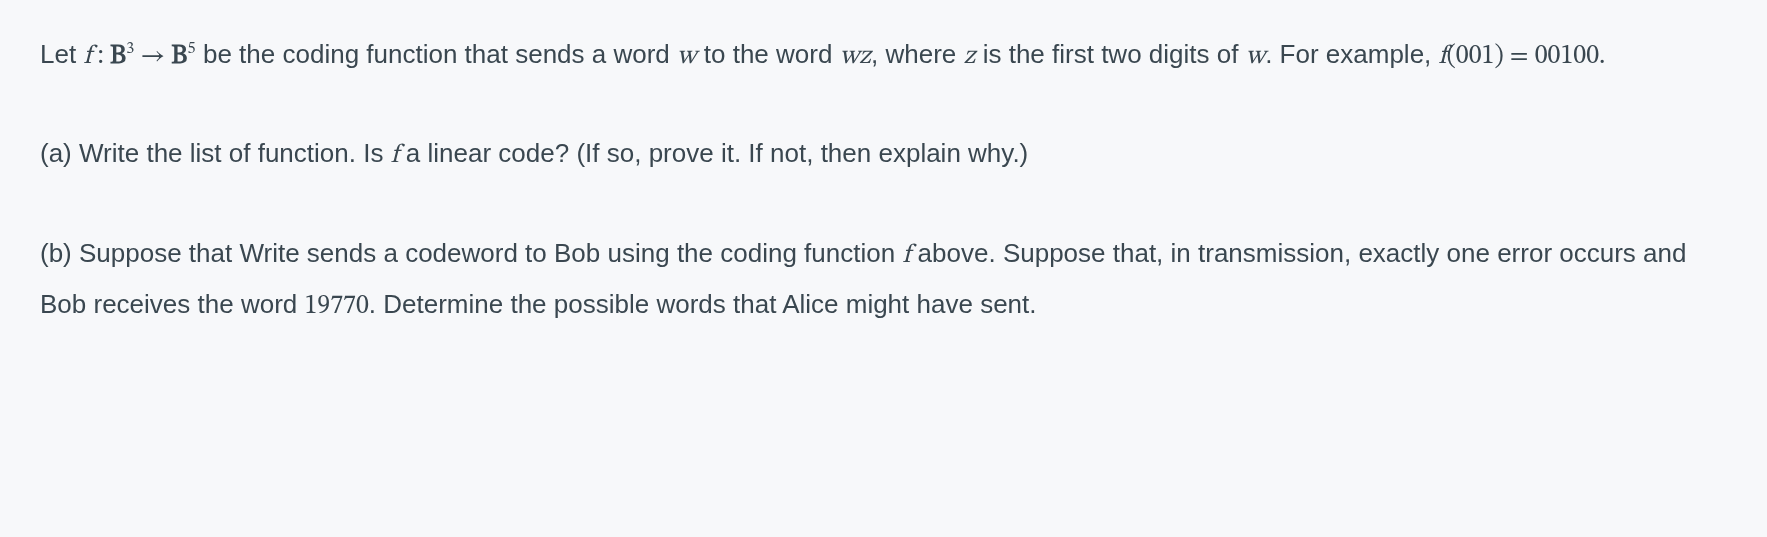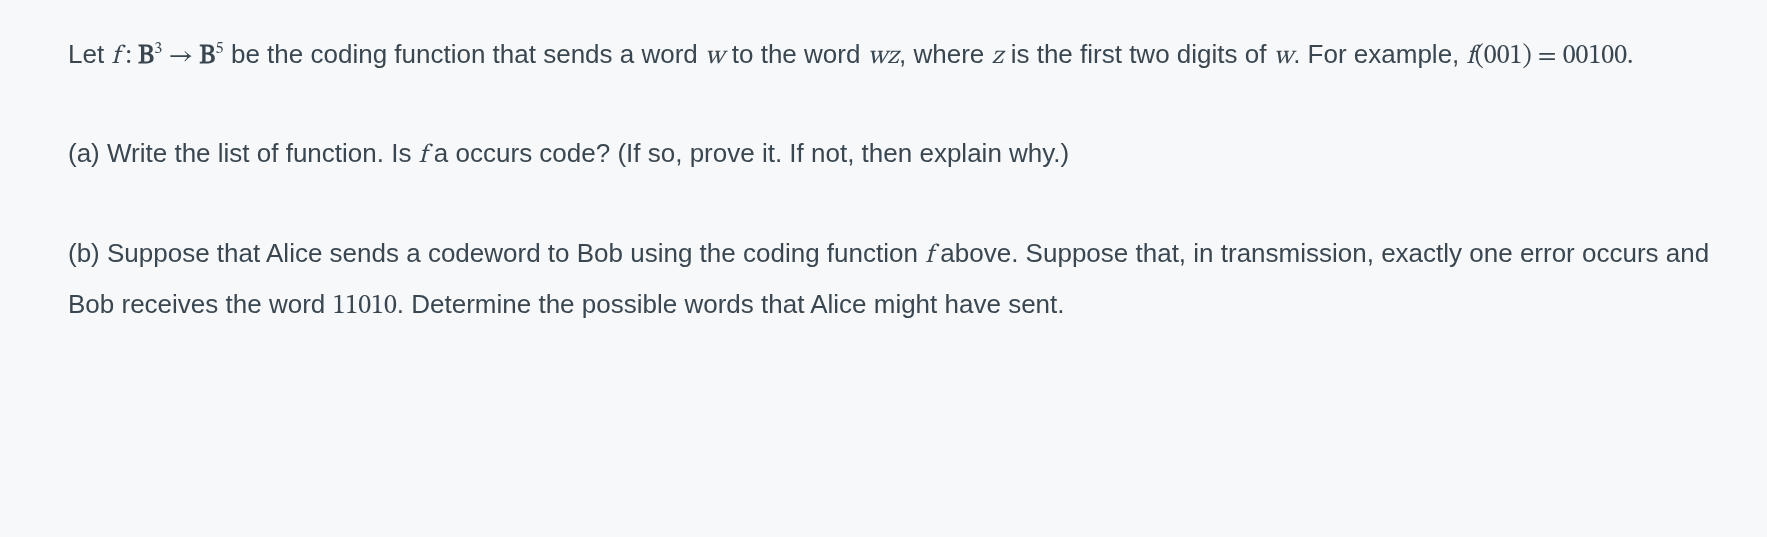--- a/index.html
+++ b/index.html
@@ -6,21 +6,20 @@
       margin: 0;
       padding: 30px 40px;
       background: #f7f8fa;
       font-family: 'Segoe UI', Arial, sans-serif;
       font-size: 26px;
       line-height: 1.9;
       color: #3a4750;
     }
     .paragraph {
       margin-bottom: 48px;
-      margin-left: 28px;
     }
     .math {
       font-family: 'Cambria Math', 'STIX Two Math', 'Times New Roman', serif;
       font-style: italic;
     }
     .math-upright {
       font-family: 'Cambria Math', 'STIX Two Math', 'Times New Roman', serif;
       font-style: normal;
     }
     .bold {
@@ -36,18 +35,18 @@
     }
   </style>
 </head>
 <body>
 
 <div class="paragraph">
   <span>Let </span><span class="math">f</span><span class="math-upright"> : </span><span class="math-upright bold">B</span><sup class="math-upright">3</sup><span class="math-upright arrow"> → </span><span class="math-upright bold">B</span><sup class="math-upright">5</sup><span> be the coding function that sends a word </span><span class="math">w</span><span> to the word </span><span class="math">wz</span><span>, where </span><span class="math">z</span><span> is the first two digits of </span><span class="math">w</span><span>. For example, </span><span class="math">f</span><span class="math-upright">(</span><span class="math-upright">001</span><span class="math-upright">)</span><span class="math-upright"> = </span><span class="math-upright">00100</span><span class="math-upright">.</span>
 </div>
 
 <div class="paragraph">
-  <span>(a) Write the list of function. Is </span><span class="math">f</span><span> a occurs code? (If so, prove it. If not, then explain why.)</span>
+  <span>(a) Write the list of function. Is </span><span class="math">f</span><span> a linear code? (If so, prove it. If not, then explain why.)</span>
 </div>
 
 <div class="paragraph">
-  <span>(b) Suppose that Alice sends a codeword to Bob using the coding function </span><span class="math">f</span><span> above. Suppose that, in transmission, exactly one error occurs and Bob receives the word </span><span class="math-upright">11010</span><span>. Determine the possible words that Alice might have sent.</span>
+  <span>(b) Suppose that Write sends a codeword to Bob using the coding function </span><span class="math">f</span><span> above. Suppose that, in transmission, exactly one error occurs and Bob receives the word </span><span class="math-upright">19770</span><span>. Determine the possible words that Alice might have sent.</span>
 </div>
 
 </body></html>

